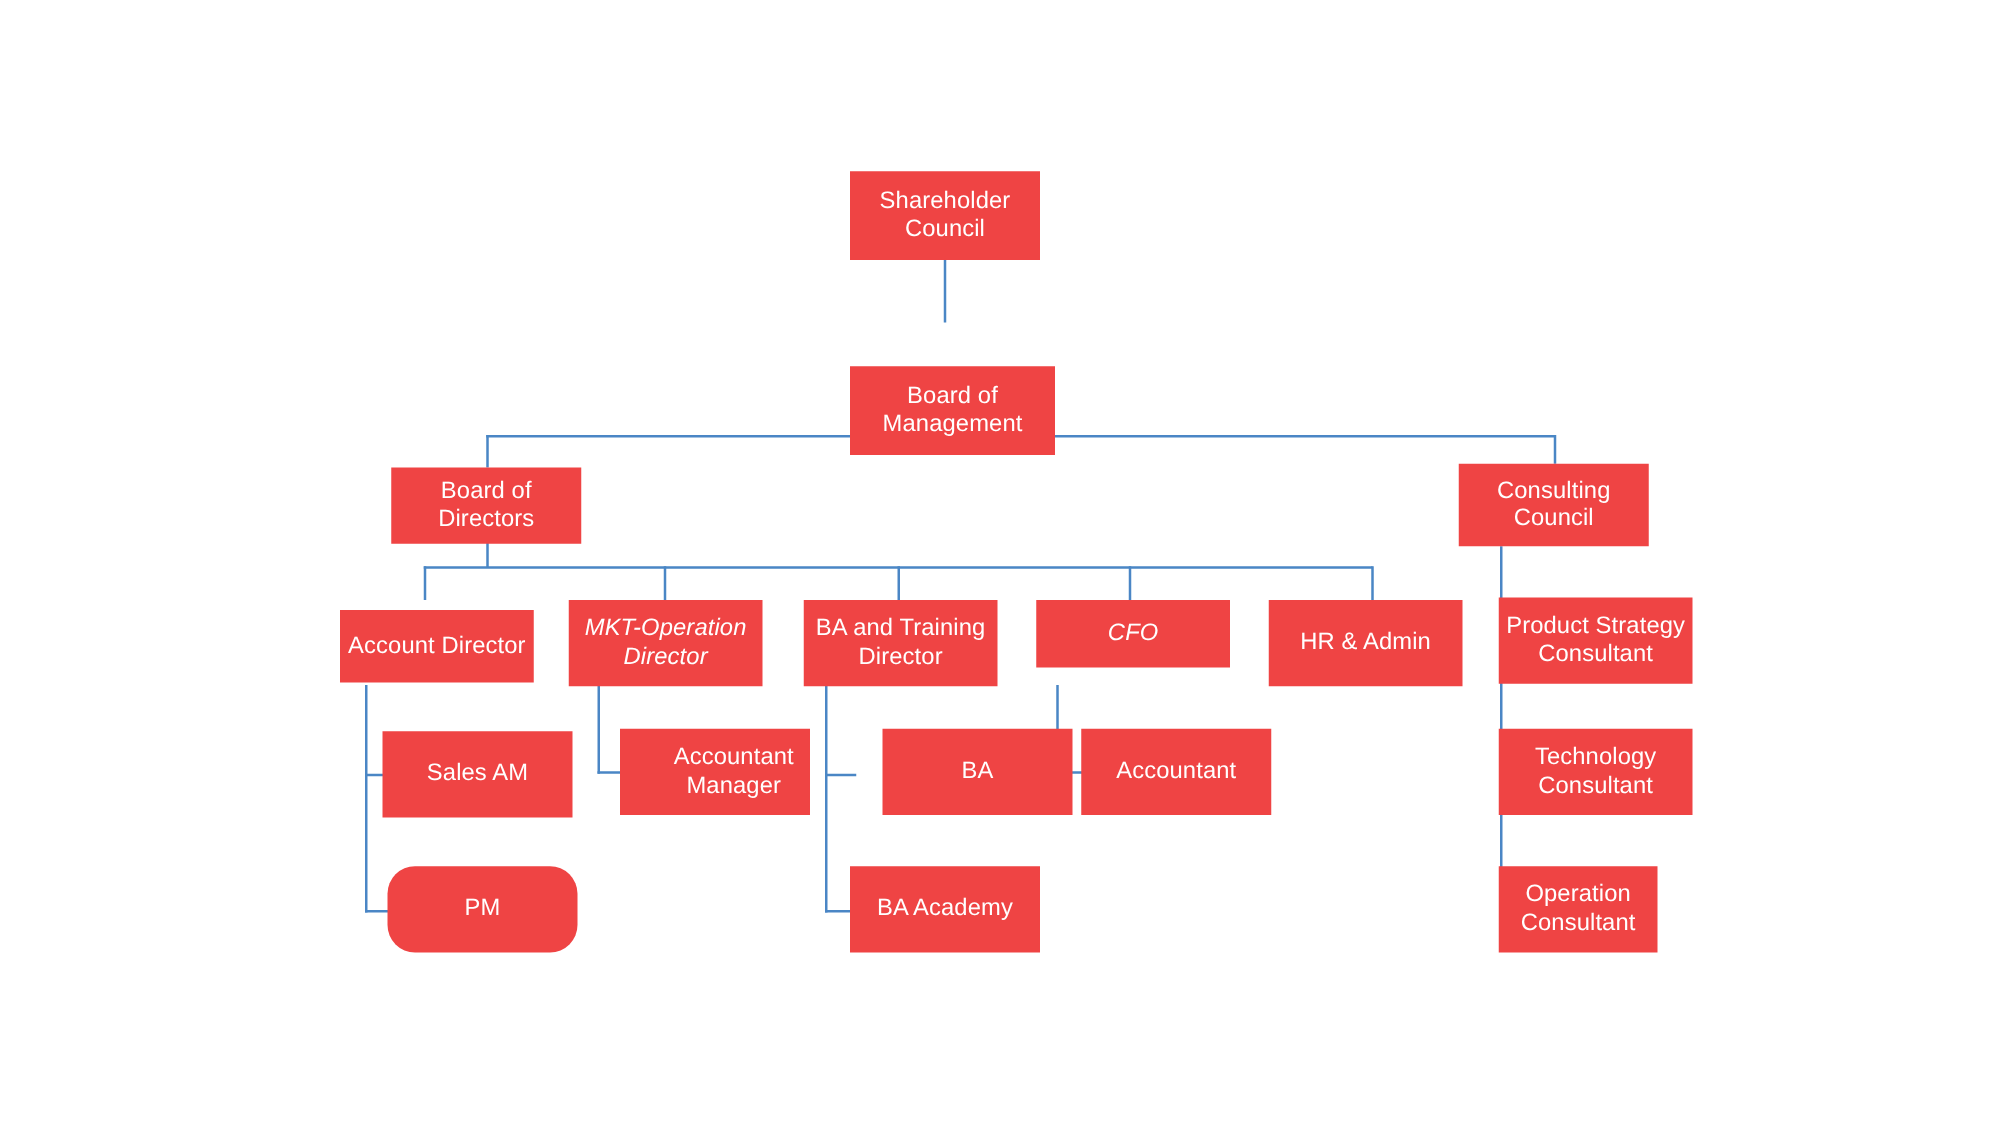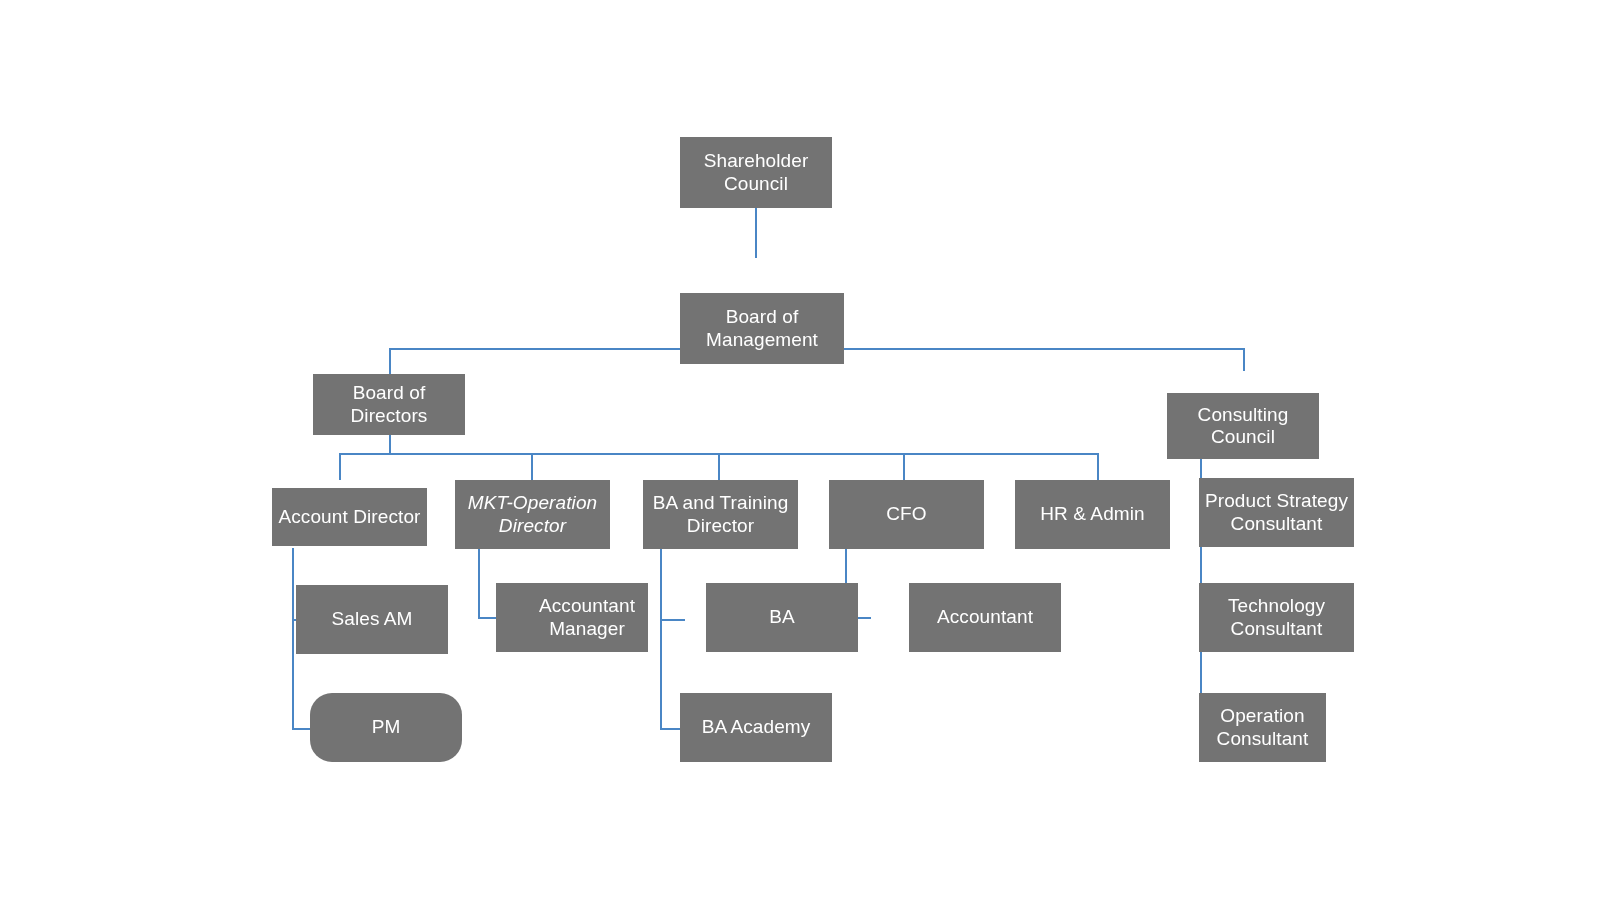--- a/index.html
+++ b/index.html
@@ -15,21 +15,21 @@
     overflow: hidden;
   }
   #chart-canvas {
     position: relative;
     width: 1600px;
     height: 900px;
     background: #ffffff;
   }
   .node {
     position: absolute;
-    background: #737373;
+    background: #ef4444;
     color: #ffffff;
     display: flex;
     align-items: center;
     justify-content: center;
     text-align: center;
     font-size: 19px;
     line-height: 1.18;
     letter-spacing: 0.1px;
     box-sizing: border-box;
     white-space: nowrap;
@@ -95,61 +95,61 @@
   </div>
 
   <div class="node wrap" style="left:680px; top:258px; width:164px; height:71px;margin-top:35px;">
     <span class="node-label">Board of Management</span>
   </div>
 
   <div class="node wrap" style="left:313px; top:374px; width:152px; height:61px;align-items:center;">
     <span class="node-label">Board of Directors</span>
   </div>
 
-  <div class="node wrap" style="left:1167px; top:393px; width:152px; height:66px;">
+  <div class="node wrap" style="left:1167px; top:371px; width:152px; height:66px;">
     <span class="node-label">Consulting Council</span>
   </div>
 
   <div class="node overflow" style="left:272px; top:488px; width:155px; height:58px;">
     <span class="node-label">Account Director</span>
   </div>
 
   <div class="node wrap" style="left:455px; top:480px; width:155px; height:69px;font-style:italic;">
     <span class="node-label">MKT-Operation Director</span>
   </div>
 
   <div class="node wrap" style="left:643px; top:480px; width:155px; height:69px;">
     <span class="node-label">BA and Training Director</span>
   </div>
 
-  <div class="node" style="left:829px; top:480px; width:155px; height:69px;">
+  <div class="node" style="left:829px; top:480px; width:155px; height:54px;font-style:italic;">
     <span class="node-label">CFO</span>
   </div>
 
   <div class="node" style="left:1015px; top:480px; width:155px; height:69px;">
     <span class="node-label">HR &amp; Admin</span>
   </div>
 
   <div class="node wrap" style="left:1199px; top:478px; width:155px; height:69px;">
     <span class="node-label">Product Strategy Consultant</span>
   </div>
 
-  <div class="node" style="left:296px; top:585px; width:152px; height:69px;">
+  <div class="node" style="left:306px; top:585px; width:152px; height:69px;">
     <span class="node-label">Sales AM</span>
   </div>
 
   <div class="node wrap" style="left:496px; top:583px; width:152px; height:69px;padding-left:30px;">
     <span class="node-label">Accountant Manager</span>
   </div>
 
   <div class="node" style="left:680px; top:583px; width:152px; height:69px;margin-left:26px;">
     <span class="node-label">BA</span>
   </div>
 
-  <div class="node" style="left:865px; top:583px; width:152px; height:69px;margin-left:44px;">
+  <div class="node" style="left:865px; top:583px; width:152px; height:69px;">
     <span class="node-label">Accountant</span>
   </div>
 
   <div class="node wrap" style="left:1199px; top:583px; width:155px; height:69px;">
     <span class="node-label">Technology Consultant</span>
   </div>
 
   <div class="node" style="left:310px; top:693px; width:152px; height:69px;border-radius:22px;">
     <span class="node-label">PM</span>
   </div>

